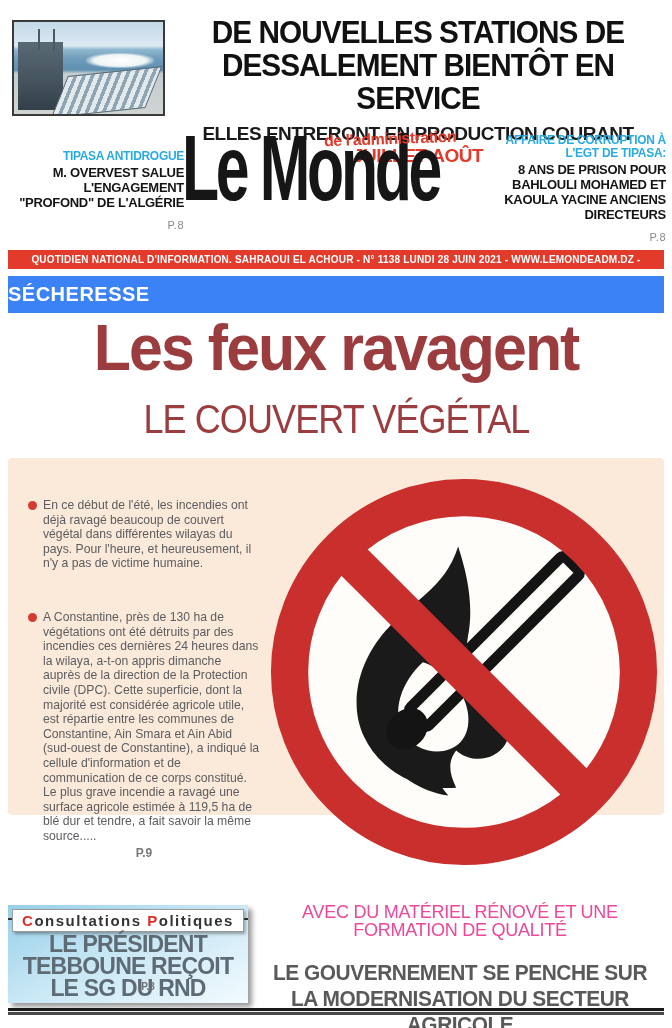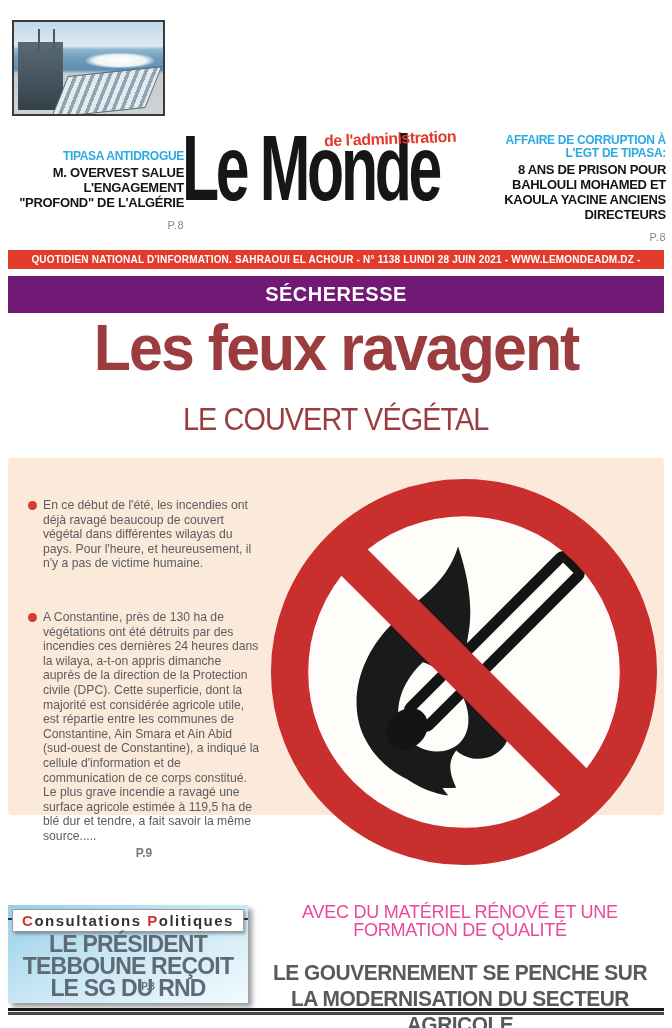--- a/index.html
+++ b/index.html
@@ -36,29 +36,29 @@
   .teaser-right { left:484px; top:6px; width:182px; }
   .masthead { position:absolute; left:182px; top:0; width:296px; height:120px; }
   .mast-title { position:absolute; left:0; top:-12px; font-size:92px; font-weight:bold; color:#161616;
                 letter-spacing:-5px; transform:scaleX(0.66); transform-origin:left top; white-space:nowrap; }
   .mast-tag { position:absolute; left:142px; top:2px; color:#e23b2c; font-size:16px; font-weight:bold;
               letter-spacing:-0.5px; transform:rotate(-2deg); white-space:nowrap; }
 
   
   .info-bar { position:absolute; left:8px; top:250px; width:656px; height:19px; background:#e23b2c;
               color:#ffffff; font-size:10px; font-weight:bold; text-align:center; line-height:19px; letter-spacing:0.2px; }
-  .section-bar { position:absolute; left:8px; top:276px; width:656px; height:37px; background:#701a75;
-                 color:#ffffff; font-size:20px; font-weight:bold; text-align:center; line-height:37px; letter-spacing:0.5px; }
+  .section-bar { position:absolute; left:8px; top:276px; width:656px; height:37px; background:#3b82f6;
+                 color:#ffffff; font-size:20px; font-weight:bold; line-height:37px; letter-spacing:0.5px; }
 
   
   .lead-h1 { position:absolute; left:0; top:312px; width:672px; text-align:center;
              color:#9b3c3e; font-size:64px; line-height:72px; font-weight:bold; letter-spacing:-2px; }
   .lead-h1 span { display:inline-block; transform:scaleX(0.95); }
   .lead-h2 { position:absolute; left:0; top:394px; width:672px; text-align:center;
-             color:#9b3c3e; font-size:32px; line-height:50px; font-weight:normal; letter-spacing:-1px; }
+             color:#9b3c3e; font-size:40px; line-height:50px; font-weight:normal; letter-spacing:-1px; }
   .lead-h2 span { display:inline-block; transform:scaleX(0.9); }
 
   
   .feature { position:absolute; left:8px; top:458px; width:656px; height:357px; background:#fbe9da; border-radius:4px; }
   .bullet-para { position:absolute; left:20px; width:232px; padding-left:15px;
                  color:#5c5d60; font-size:12.2px; line-height:14.6px; }
   .bullet-para::before { content:''; position:absolute; left:0; top:3px; width:9px; height:9px;
                          border-radius:50%; background:#d53a32; }
   .para1 { top:40px; }
   .para2 { top:152px; }
@@ -92,20 +92,24 @@
 <body>
 
 <div class="page">
 
   <div class="photo">
     <div class="wave"></div>
     <div class="plant"></div>
     <div class="mast1"></div>
     <div class="mast2"></div>
     <div class="basins"></div>
+  </div>
+  <div class="top-head">
+    <h1><span>DE NOUVELLES STATIONS DE DESSALEMENT BIENTÔT EN SERVICE</span></h1>
+    <div class="top-sub"><span>ELLES ENTRERONT EN PRODUCTION COURANT </span><span class="red">JUILLET-AOÛT</span></div>
   </div>
 
   <div class="mast-row">
     <div class="teaser teaser-left">
       <div class="kicker">TIPASA ANTIDROGUE</div>
       <div class="title">M. OVERVEST SALUE L'ENGAGEMENT "PROFOND" DE L'ALGÉRIE</div>
       <div class="pg">P.8</div>
     </div>
     <div class="masthead">
       <div class="mast-title">Le Monde</div>

